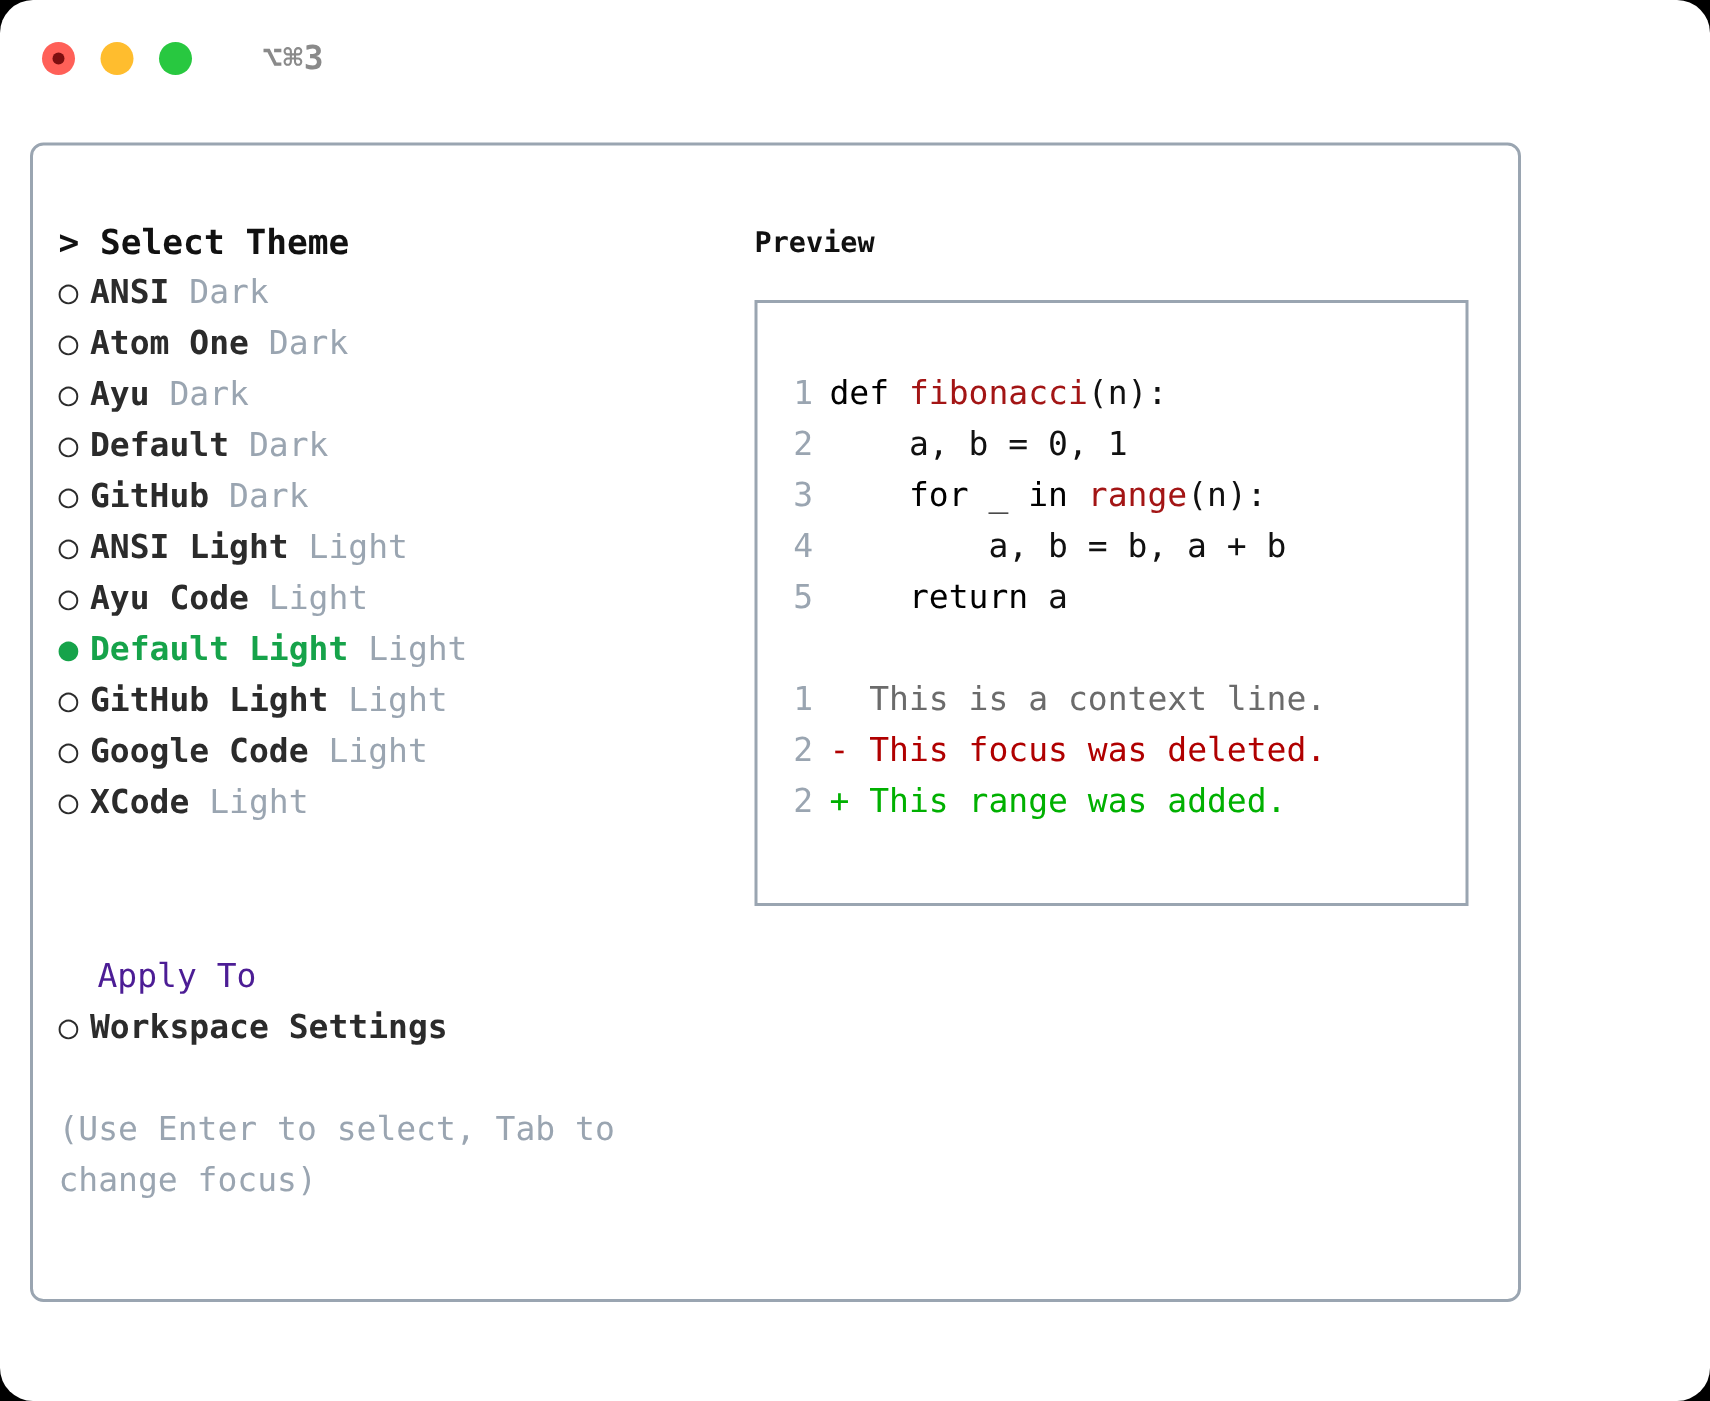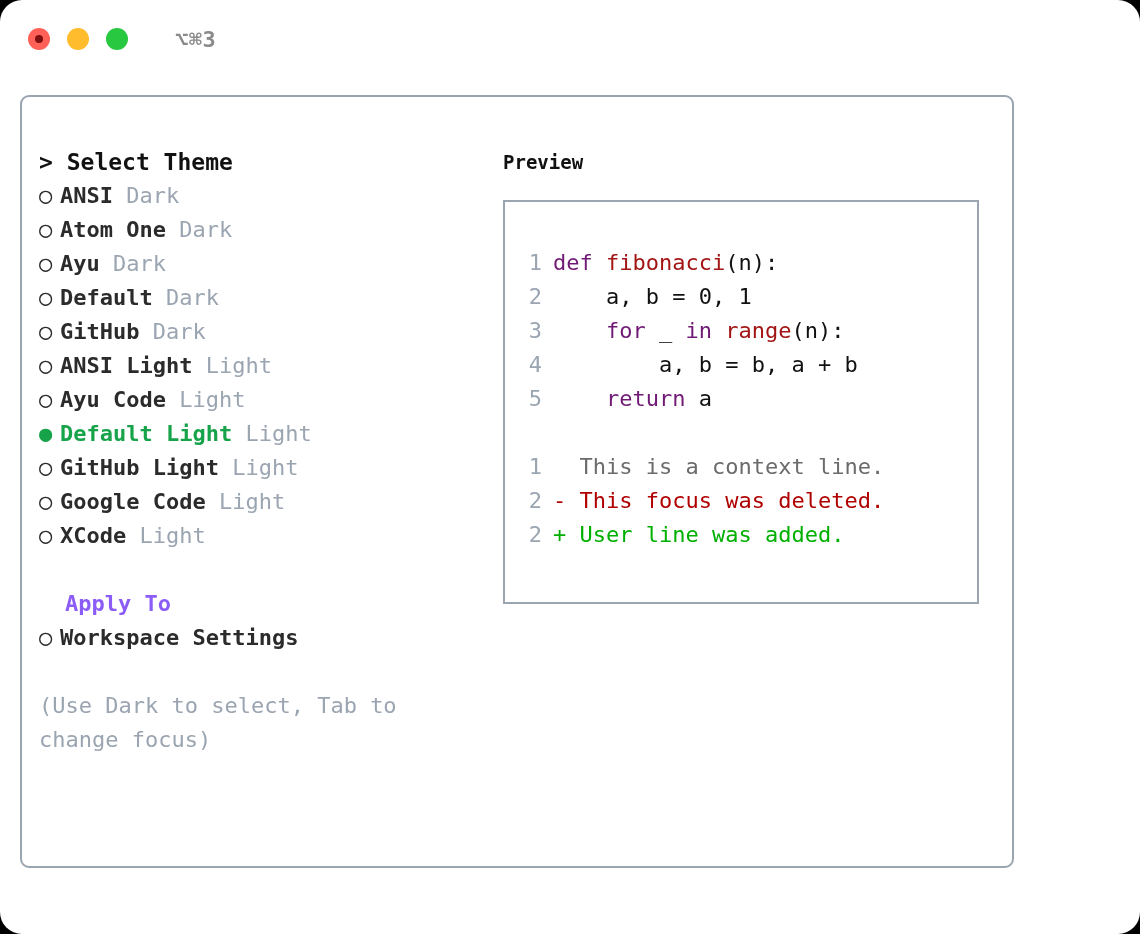--- a/index.html
+++ b/index.html
@@ -123,26 +123,27 @@
   }
   .row.selected .bullet { color: #16a34a; }
   .row.selected .label  { color: #16a34a; }
   .label { color: #2b2b2b; font-weight: bold; }
   .variant {
     color: #9aa5b1;
   }
 
   .apply-head {
     font-size: 22px;
-    font-weight: bold;
-    color: #8b5cf6;
+    font-weight: normal;
+    color: #4c1d95;
     white-space: pre;
     height: 34px;
     line-height: 34px;
     padding-left: 26px;
+    margin-top: 48px;
   }
   .spacer-block { height: 34px; }
 
   .hint {
     margin-top: 34px;
     font-size: 22px;
     line-height: 34px;
     color: #9aa5b1;
     width: 410px;
   }
@@ -178,21 +179,21 @@
     white-space: pre;
     color: #111111;
   }
   .ln {
     display: inline-block;
     width: 18px;
     text-align: right;
     color: #9aa5b1;
     margin-right: 11px;
   }
-  .kw   { color: #701a75; }
+  .kw   { color: #000000; }
   .fn   { color: #a31515; }
   .plain{ color: #111111; }
   .gap-line { height: 34px; }
   .diff-ctx { color: #6b6b6b; }
   .diff-del { color: #b00000; }
   .diff-add { color: #00b000; }
 </style>
 </head>
 <body>
 
@@ -227,37 +228,37 @@
             <li class="row"><span class="bullet">○</span><span class="label">XCode</span><span class="variant"> Light</span></li>
           </ul>
 
         <div class="spacer-block"></div>
 
         <div class="apply-head">Apply To</div>
         <ul class="apply-list" id="apply-list">
             <li class="row"><span class="bullet">○</span><span class="label">Workspace Settings</span></li>
           </ul>
 
-        <div class="hint">(Use Dark to select, Tab to change focus)</div>
+        <div class="hint">(Use Enter to select, Tab to change focus)</div>
       </div>
 
       <div class="right-col">
         <div class="preview-title">Preview</div>
         <div class="preview-box">
           <div id="code-block">
               <div class="code-line"><span class="ln">1</span><span class="kw">def </span><span class="fn">fibonacci</span><span class="plain">(n):</span></div>
               <div class="code-line"><span class="ln">2</span><span class="plain">    a, b = 0, 1</span></div>
               <div class="code-line"><span class="ln">3</span><span class="plain">    </span><span class="kw">for</span><span class="plain"> _ </span><span class="kw">in</span><span class="plain"> </span><span class="fn">range</span><span class="plain">(n):</span></div>
               <div class="code-line"><span class="ln">4</span><span class="plain">        a, b = b, a + b</span></div>
               <div class="code-line"><span class="ln">5</span><span class="plain">    </span><span class="kw">return</span><span class="plain"> a</span></div>
             </div>
           <div class="gap-line"></div>
           <div id="diff-block">
               <div class="code-line"><span class="ln">1</span><span class="diff-ctx"> </span><span class="diff-ctx"> This is a context line.</span></div>
               <div class="code-line"><span class="ln">2</span><span class="diff-del">-</span><span class="diff-del"> This focus was deleted.</span></div>
-              <div class="code-line"><span class="ln">2</span><span class="diff-add">+</span><span class="diff-add"> User line was added.</span></div>
+              <div class="code-line"><span class="ln">2</span><span class="diff-add">+</span><span class="diff-add"> This range was added.</span></div>
             </div>
         </div>
       </div>
 
     </div>
   </div>
 </div>
 
 </body></html>

